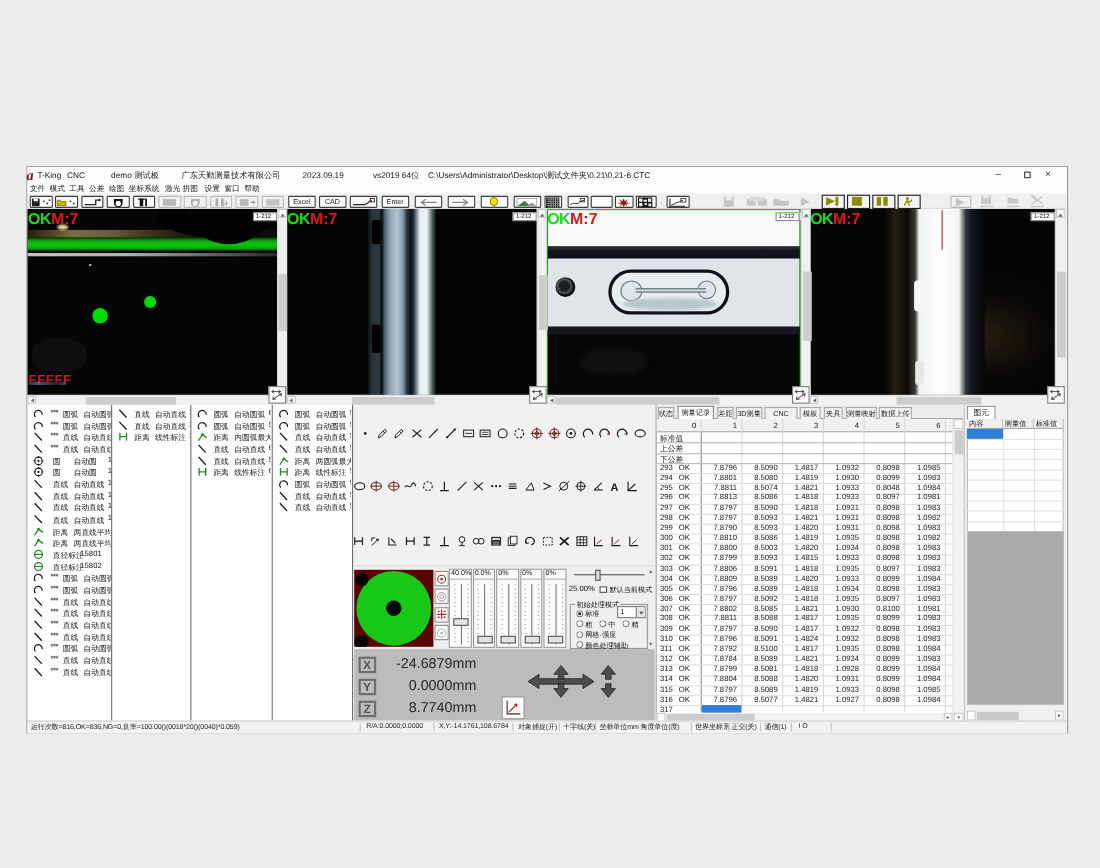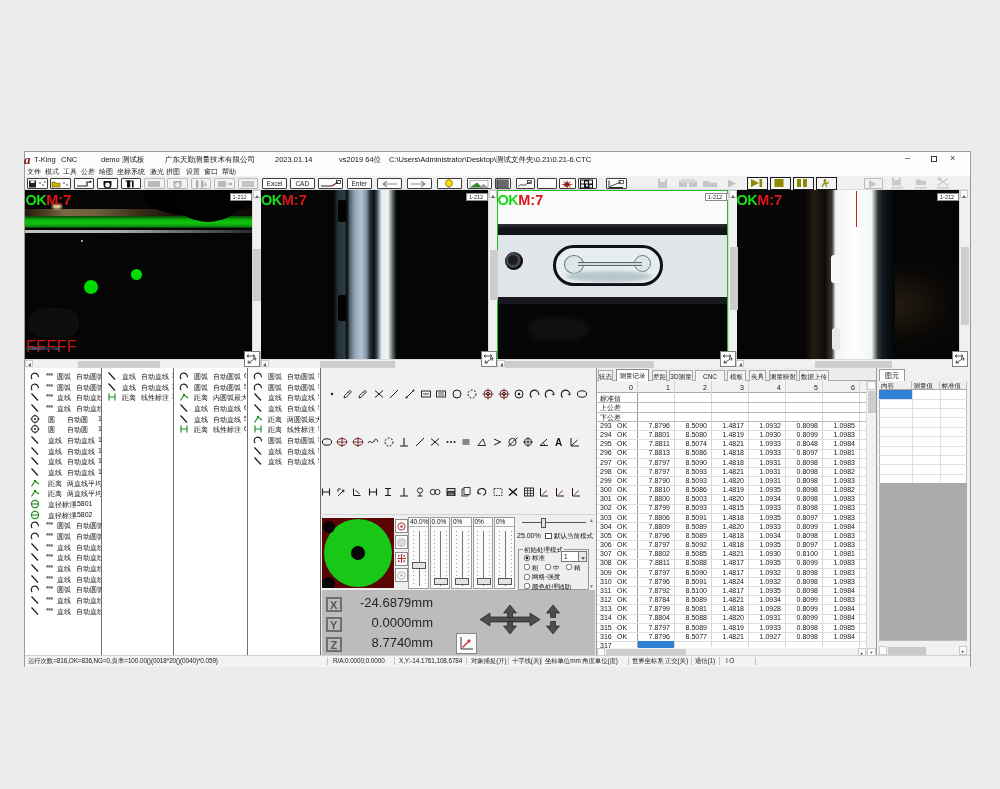--- a/index.html
+++ b/index.html
@@ -36,21 +36,21 @@
 </style></head><body>
 
 <div class="win"></div>
 <div class="a" style="left:25px;top:152px;width:945px;height:24px;background:#fdfdfd"></div>
 <div class="a" style="left:24px;top:151.5px;font-size:13px;font-weight:bold;font-family:'Liberation Serif',serif;font-style:italic;color:#7c1212">a</div>
 <div class="a tb" style="left:34px;top:155px;font-weight:normal">T-King</div>
 <div class="a tb" style="left:61px;top:155px;font-weight:normal">CNC</div>
 <div class="a tb" style="left:101px;top:155px;font-weight:normal">demo</div>
 <div class="a tb" style="left:122px;top:155px;font-weight:normal">测试板</div>
 <div class="a tb" style="left:165px;top:155px;font-weight:normal">广东天勤测量技术有限公司</div>
-<div class="a tb" style="left:275px;top:155px;font-weight:normal">2023.01.14</div>
+<div class="a tb" style="left:275px;top:155px;font-weight:normal">2023.09.19</div>
 <div class="a tb" style="left:339px;top:155px;font-weight:normal">vs2019 64位</div>
 <div class="a tb" style="left:389px;top:155px;font-weight:normal">C:\Users\Administrator\Desktop\测试文件夹\0.21\0.21-6.CTC</div>
 <div class="a" style="left:905px;top:153px;width:10px;height:10px;font-size:9px;color:#333">–</div>
 <div class="a" style="left:931px;top:155.5px;width:6px;height:6px;border:1px solid #3a3a3a"></div>
 <div class="a" style="left:950px;top:153px;width:10px;height:10px;font-size:9px;color:#333">×</div>
 <div class="a mi" style="left:27px;top:167px">文件</div>
 <div class="a mi" style="left:45px;top:167px">模式</div>
 <div class="a mi" style="left:63px;top:167px">工具</div>
 <div class="a mi" style="left:81px;top:167px">公差</div>
 <div class="a mi" style="left:99px;top:167px">绘图</div>
@@ -269,21 +269,21 @@
     <div class="a" style="left:0;top:19px;width:100%;height:7px;background:linear-gradient(90deg,#241c0e 0%,#4a3c22 8%,#7a6a45 18%,#6e5e3c 32%,#3a2f18 50%,#1c160c 64%,#0e0a06 100%)"></div>
     <div class="a" style="left:27px;top:14px;width:10px;height:5px;background:#e8d8a0;border-radius:50%;filter:blur(1px)"></div>
     <div class="a" style="left:118px;top:-14px;width:110px;height:40px;background:#000;border-radius:50%"></div>
     <div class="a" style="left:0;top:26px;width:100%;height:12px;background:linear-gradient(180deg,#064006,#0bb00b 30%,#10c410 55%,#0a9a0a 85%,#053505)"></div>
     <div class="a" style="left:145px;top:-32px;width:76px;height:64px;background:#020202;border-radius:50%"></div>
     <div class="a" style="left:0;top:39.5px;width:100%;height:3.5px;background:linear-gradient(90deg,#c2c2c2,#b0b0b0 40%,#6a6a6a 70%,#2a2a2a 100%)"></div>
     <div class="a" style="left:56px;top:50px;width:2px;height:2px;background:#cfcfcf;border-radius:50%"></div>
     <div class="a" style="left:58.5px;top:89.5px;width:14px;height:14px;background:#00dc00;border-radius:50%;filter:blur(0.4px)"></div>
     <div class="a" style="left:105.5px;top:79px;width:11px;height:11px;background:#00dc00;border-radius:50%;filter:blur(0.4px)"></div>
     <div class="a" style="left:4px;top:118px;width:50px;height:30px;background:#0e0e0e;border-radius:40%"></div>
-    <div class="a" style="left:1px;top:147.5px;font-size:16px;font-weight:normal;color:#cc1515;letter-spacing:0.5px">FFFFF</div>
+    <div class="a" style="left:1px;top:147.5px;font-size:12px;font-weight:bold;color:#cc1515;letter-spacing:0.5px">FFFFF</div>
     <div class="a" style="left:1px;top:157px;width:34px;height:3px;background:linear-gradient(90deg,#334,#668,#445,#223,#557);opacity:0.8"></div>
   </div>
 <div class="cam" style="left:260.5px;width:227.5px">
     <div class="a" style="left:72px;top:0;width:64px;height:100%;background:linear-gradient(90deg,#000 0%,#253338 8%,#2c3c42 18%,#06080a 22%,#50606c 26%,#93a6b6 34%,#b4c4d2 44%,#8598a8 52%,#23303a 58%,#0a1014 64%,#30404c 68%,#e6edf2 76%,#eef4f6 86%,#4a5a50 94%,#000 100%)"></div>
     <div class="a" style="left:77px;top:10px;width:8px;height:22px;background:#000;border-radius:2px"></div>
     <div class="a" style="left:77px;top:105px;width:8px;height:26px;background:#000;border-radius:2px"></div>
   </div>
 <div class="a" style="left:497px;top:190px;width:231px;height:170px;border:1.8px solid #22bb22;background:#060606;overflow:hidden">
     <div class="a" style="left:0;top:0;width:100%;height:33px;background:#fafafa"></div>
     <div class="a" style="left:0;top:33px;width:100%;height:11px;background:linear-gradient(180deg,#333,#14141c 40%,#10101a)"></div>

